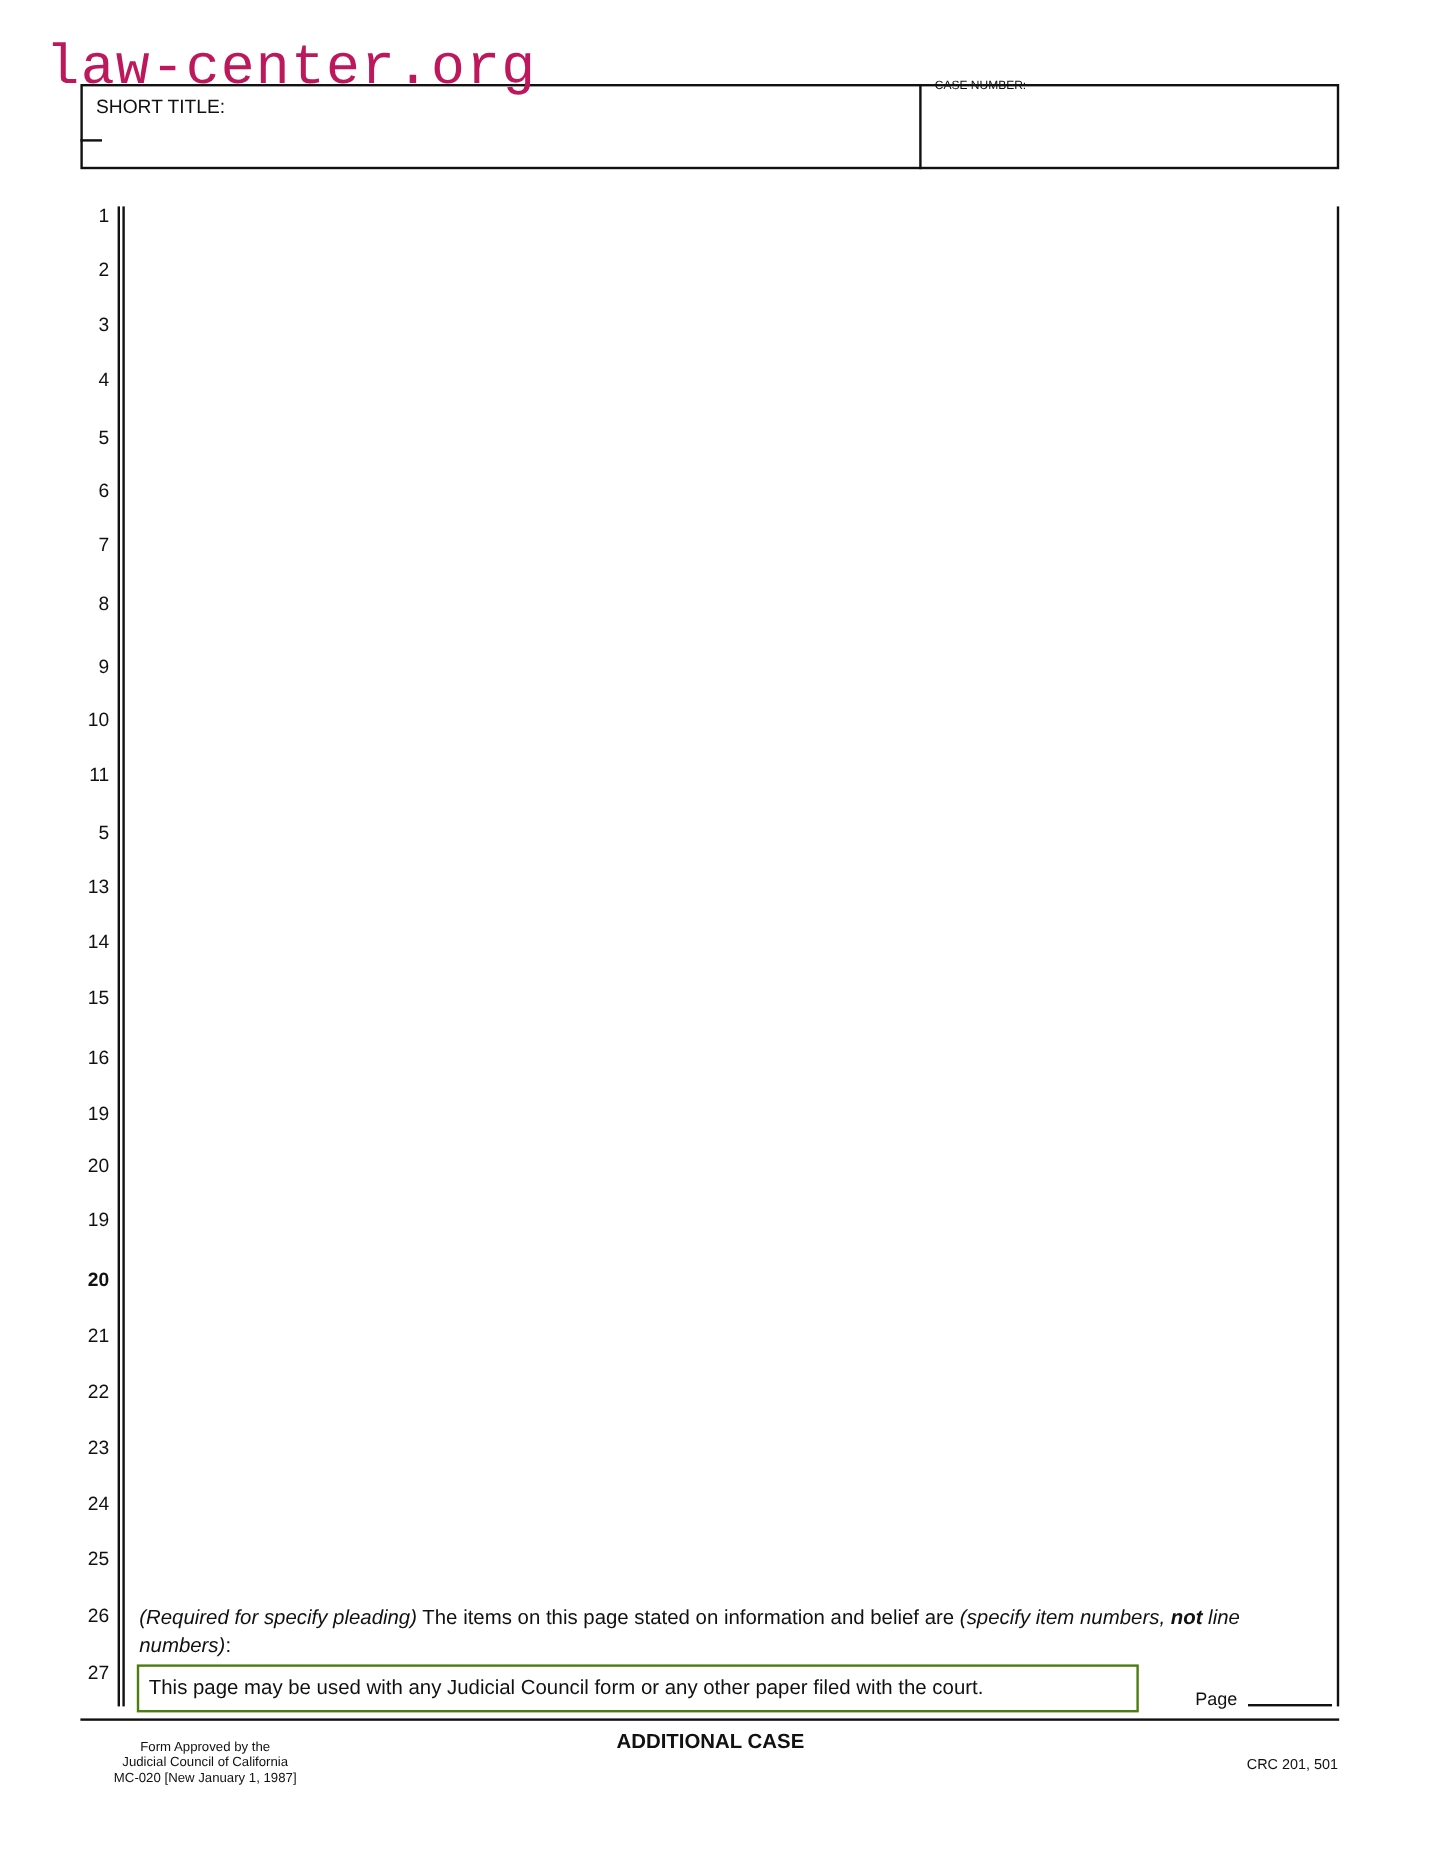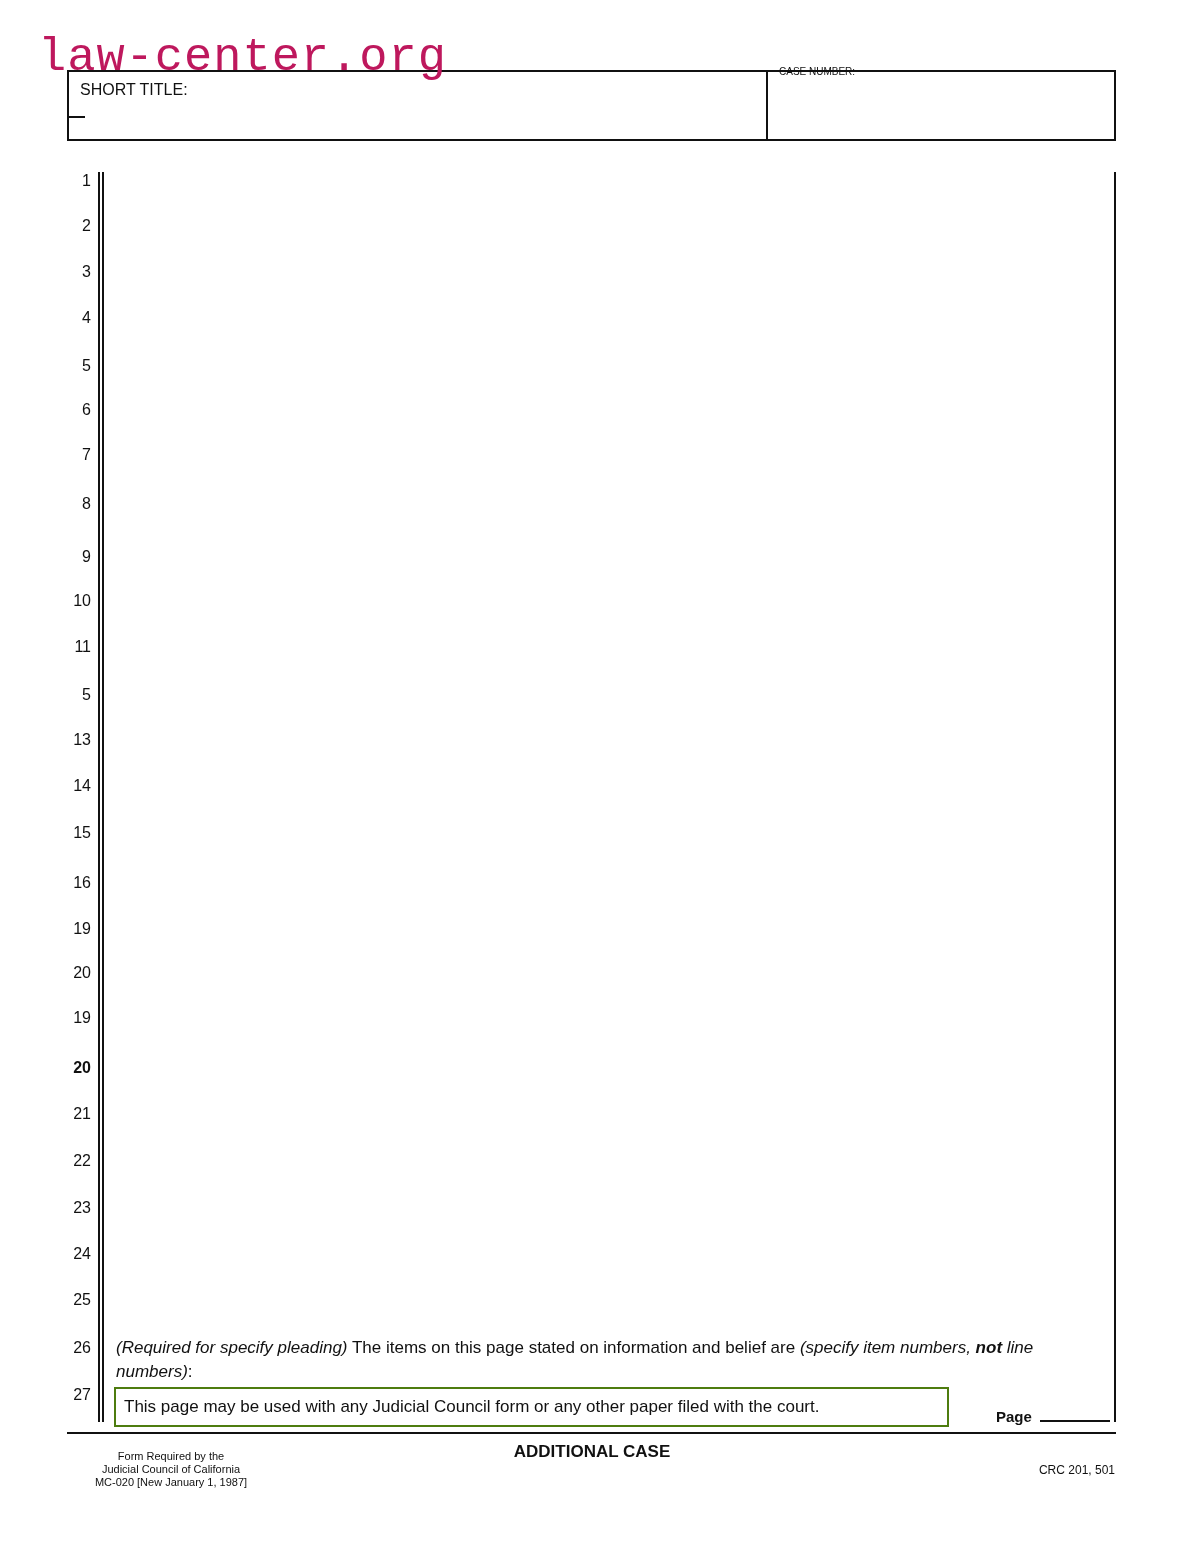--- a/index.html
+++ b/index.html
@@ -10,21 +10,21 @@
   .hdr-divider { left: 766px; top: 70px; width: 2px; height: 71px; background: #111; }
   .short-title-label { left: 80px; top: 81px; font-size: 16px; }
   .case-number-label { left: 779px; top: 66px; font-size: 10px; }
   .corner-mark-h { left: 67px; top: 116px; width: 18px; height: 2px; background: #111; }
   .vline { background: #111; }
   .line-num { width: 30px; text-align: right; font-size: 16px; line-height: 18px; left: 61px; }
   .bottom-rule { left: 67px; top: 1432px; width: 1049px; height: 2px; background: #111; }
   .verified-text { left: 116px; top: 1336px; width: 980px; font-size: 17px; line-height: 24px; }
   .verified-text i { font-style: italic; }
   .notice-box { left: 114px; top: 1387px; width: 835px; height: 40px; border: 2px solid #4d7c0f; box-sizing: border-box; font-size: 17px; padding: 8px 0 0 8px; }
-  .page-label { left: 996px; top: 1408px; font-size: 15px; font-weight: bold; }
+  .page-label { left: 996px; top: 1408px; font-size: 15px; font-weight: normal; }
   .page-blank { left: 1040px; top: 1420px; width: 70px; height: 2px; background: #111; }
   .footer-left { left: 80px; top: 1450px; width: 182px; text-align: center; font-size: 11px; line-height: 13px; }
   .footer-center { left: 350px; top: 1442px; width: 484px; text-align: center; font-size: 17px; font-weight: bold; line-height: 20px; }
   .footer-right { left: 1010px; top: 1463px; width: 105px; text-align: right; font-size: 12px; }
 </style>
 </head>
 <body>
 
 <div class="abs watermark">law-center.org</div>
 
@@ -77,21 +77,21 @@
 </div>
 
 <div class="abs notice-box">This page may be used with any Judicial Council form or any other paper filed with the court.</div>
 
 <div class="abs page-label">Page</div>
 <div class="abs page-blank"></div>
 
 <div class="abs bottom-rule"></div>
 
 <div class="abs footer-left">
-  <div>Form Required by the</div>
+  <div>Form Approved by the</div>
   <div>Judicial Council of California</div>
   <div>MC-020 [New January 1, 1987]</div>
 </div>
 
 <div class="abs footer-center">
   <div>ADDITIONAL CASE</div>
 </div>
 
 <div class="abs footer-right">CRC 201, 501</div>
 

